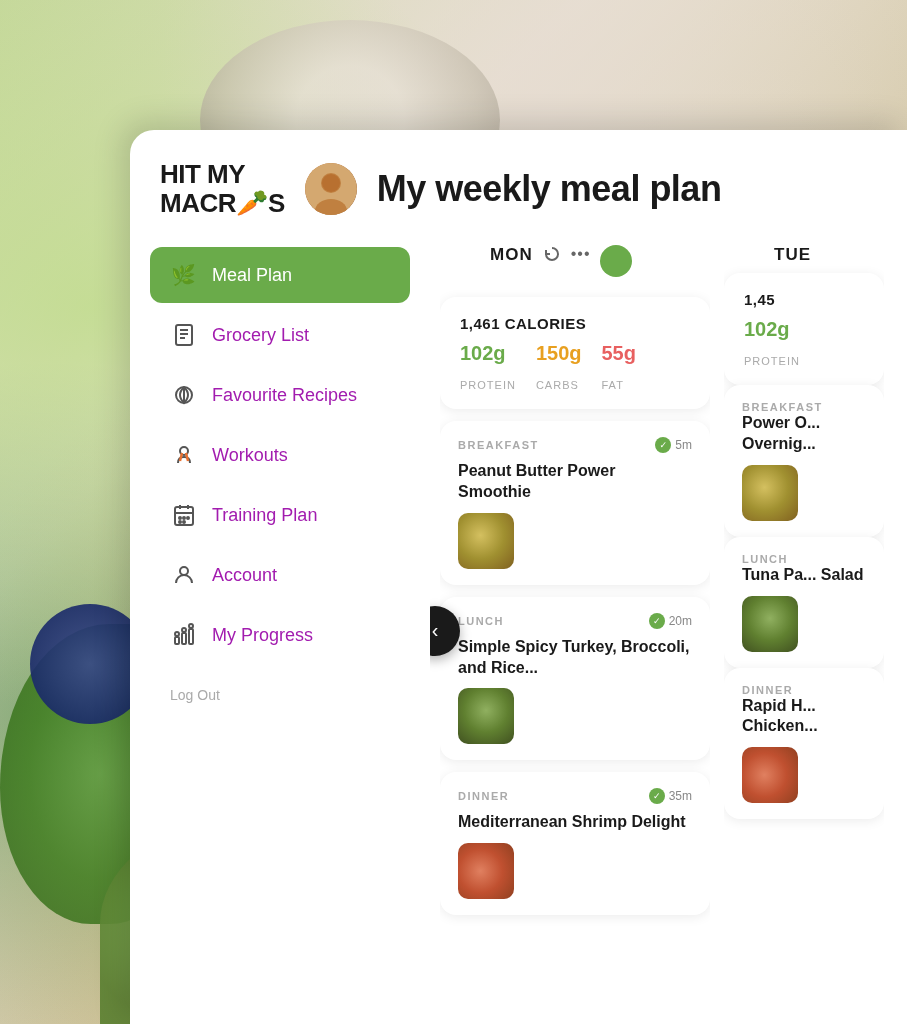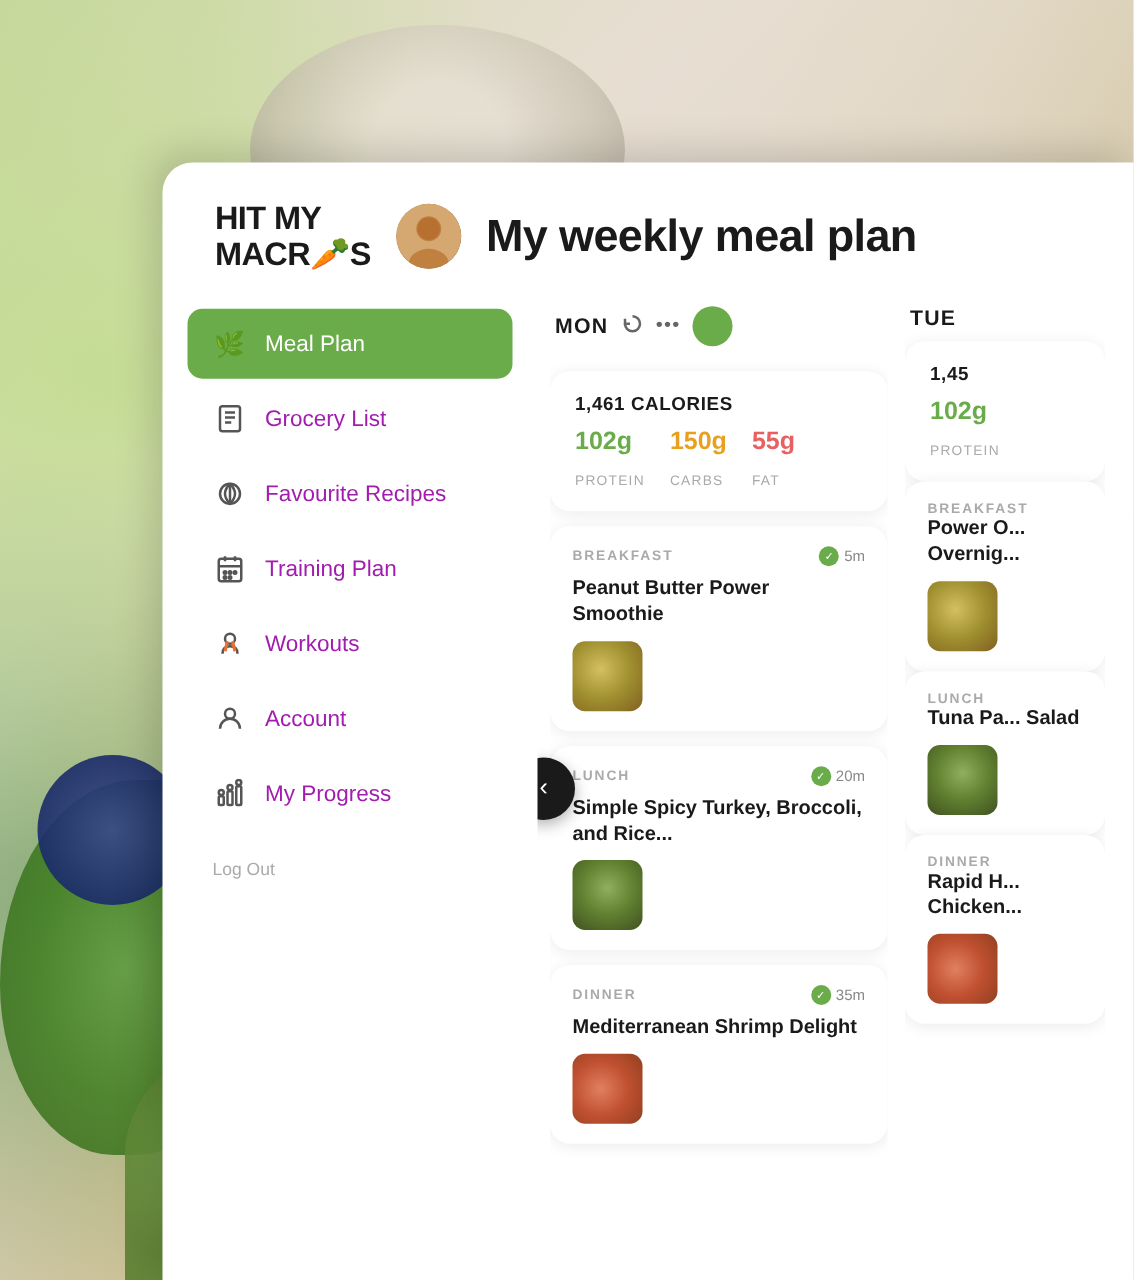--- a/index.html
+++ b/index.html
@@ -88,21 +88,21 @@
       overflow: hidden;
       z-index: 10;
       box-shadow: -8px -8px 30px rgba(0,0,0,0.15);
     }
 
     
     .app-header {
       display: flex;
       align-items: center;
       gap: 20px;
-      padding: 30px 40px 20px 42px;
+      padding: 30px 40px 20px 30px;
       flex-shrink: 0;
     }
 
     .logo {
       font-size: 26px;
       font-weight: 900;
       color: #1a1a1a;
       line-height: 1.1;
       letter-spacing: -0.5px;
     }
@@ -204,23 +204,24 @@
       width: 270px;
       flex-shrink: 0;
       display: flex;
       flex-direction: column;
       gap: 12px;
       overflow: hidden;
     }
 
     .day-header {
       display: flex;
-      align-items: center;
+      align-items: flex-start;
       gap: 10px;
       padding: 8px 4px;
+      margin-left: 46px;
     }
 
     .day-label {
       font-size: 17px;
       font-weight: 700;
       color: #1a1a1a;
       letter-spacing: 1px;
     }
 
     .day-icon {
@@ -452,49 +453,49 @@
 
       <div class="nav-item">
         <span class="nav-icon">
           <svg width="24" height="24" viewBox="0 0 24 24" fill="none" stroke="#555" stroke-width="2">
             <circle cx="12" cy="12" r="8"></circle>
             <path d="M12 4 C12 4 8 8 8 12 C8 16 12 20 12 20 C12 20 16 16 16 12 C16 8 12 4 12 4"></path>
             <line x1="12" y1="4" x2="12" y2="20"></line>
           </svg>
         </span>
         <span>Favourite Recipes</span>
+      </div>
+
+      <div class="nav-item">
+        <span class="nav-icon">
+          <svg width="24" height="24" viewBox="0 0 24 24" fill="none" stroke="#555" stroke-width="2">
+            <circle cx="12" cy="8" r="4"></circle>
+            <path d="M6 20 C6 16 8 14 12 14 C16 14 18 16 18 20"></path>
+            <path d="M10 10 L8 18" stroke="#e87030" stroke-width="2.5"></path>
+            <path d="M14 10 L16 18" stroke="#e87030" stroke-width="2.5"></path>
+          </svg>
+        </span>
+        <span>Workouts</span>
       </div>
 
       <div class="nav-item">
         <span class="nav-icon">
           <svg width="24" height="24" viewBox="0 0 24 24" fill="none" stroke="#555" stroke-width="2">
             <rect x="3" y="4" width="18" height="18" rx="2" ry="2"></rect>
             <line x1="16" y1="2" x2="16" y2="6"></line>
             <line x1="8" y1="2" x2="8" y2="6"></line>
             <line x1="3" y1="10" x2="21" y2="10"></line>
             <circle cx="8" cy="15" r="1" fill="#555"></circle>
             <circle cx="12" cy="15" r="1" fill="#555"></circle>
             <circle cx="16" cy="15" r="1" fill="#555"></circle>
             <circle cx="8" cy="19" r="1" fill="#555"></circle>
             <circle cx="12" cy="19" r="1" fill="#555"></circle>
           </svg>
         </span>
         <span>Training Plan</span>
-      </div>
-
-      <div class="nav-item">
-        <span class="nav-icon">
-          <svg width="24" height="24" viewBox="0 0 24 24" fill="none" stroke="#555" stroke-width="2">
-            <circle cx="12" cy="8" r="4"></circle>
-            <path d="M6 20 C6 16 8 14 12 14 C16 14 18 16 18 20"></path>
-            <path d="M10 10 L8 18" stroke="#e87030" stroke-width="2.5"></path>
-            <path d="M14 10 L16 18" stroke="#e87030" stroke-width="2.5"></path>
-          </svg>
-        </span>
-        <span>Workouts</span>
       </div>
 
       <div class="nav-item">
         <span class="nav-icon">
           <svg width="24" height="24" viewBox="0 0 24 24" fill="none" stroke="#555" stroke-width="2">
             <circle cx="12" cy="8" r="4"></circle>
             <path d="M4 20 C4 15.6 7.6 12 12 12 C16.4 12 20 15.6 20 20"></path>
           </svg>
         </span>
         <span>Account</span>

